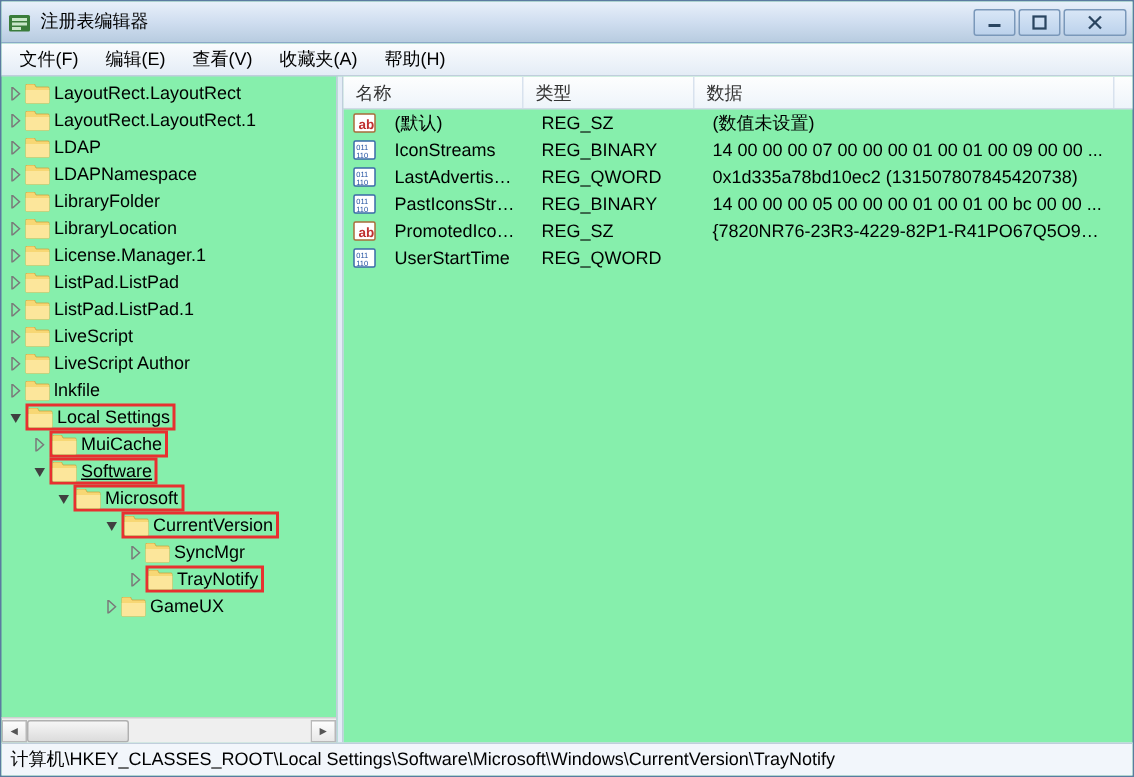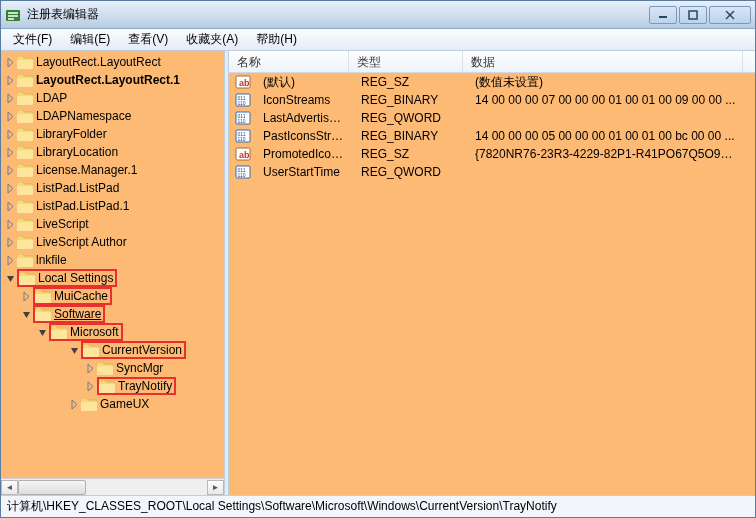--- a/index.html
+++ b/index.html
@@ -1,17 +1,17 @@
 <!DOCTYPE html>
 <html><head>
 <meta charset="utf-8">
 <style>
 * { box-sizing: border-box; margin: 0; padding: 0; }
 body { font-family: "Microsoft YaHei", SimSun, Tahoma, sans-serif; font-size: 12px; background: #fff; overflow: hidden; }
-.window { width: 756px; height: 518px; border: 1px solid #5a7ba0; display: flex; flex-direction: column; background: #fdba74; }
+.window { width: 756px; height: 518px; border: 1px solid #5a7ba0; display: flex; flex-direction: column; background: #86efac; }
 .titlebar { height: 28px; background: linear-gradient(to bottom, #e8f0fa 0%, #d0def0 50%, #b8cce0 100%); display: flex; align-items: center; padding: 0 4px; border-bottom: 1px solid #8aa8c8; }
 .titlebar-icon { width: 16px; height: 16px; margin-right: 6px; }
 .titlebar-title { flex: 1; color: #000; font-size: 12px; }
 .winbtns { display: flex; gap: 2px; }
 .winbtn { width: 28px; height: 18px; background: linear-gradient(to bottom, #d8e6f6, #bcd2ec); border: 1px solid #7a98ba; border-radius: 2px; display: flex; align-items: center; justify-content: center; font-size: 10px; color: #2a4560; cursor: pointer; }
 .winbtn.close { width: 42px; background: linear-gradient(to bottom, #d8e6f6, #bcd2ec); }
 .menubar { height: 22px; background: linear-gradient(to bottom, #fafcfe, #e4ecf6); border-bottom: 1px solid #c0cedc; display: flex; align-items: center; padding: 0 4px; gap: 2px; }
 .menuitem { padding: 2px 8px; cursor: pointer; color: #000; }
 .body { flex: 1; display: flex; min-height: 0; }
 .treepane { width: 224px; border-right: 1px solid #c0cedc; display: flex; flex-direction: column; overflow: hidden; position: relative; }
@@ -87,21 +87,21 @@
               </svg>
             </span>
             <span class="folder">
               <svg viewBox="0 0 16 13">
                 <path d="M0 2 L0 12 Q0 13 1 13 L15 13 Q16 13 16 12 L16 3 Q16 2 15 2 L7 2 L6 0 L1 0 Q0 0 0 1 Z" fill="#f7d774" stroke="#c9a23a" stroke-width="0.5"></path>
                 <path d="M0 4 L16 4 L16 12 Q16 13 15 13 L1 13 Q0 13 0 12 Z" fill="#fce69b"></path>
               </svg>
             </span>
             <span class="tree-label">LayoutRect.LayoutRect</span>
           </div>
-          <div class="tree-row" style="padding-left: 2px; font-weight: bold;">
+          <div class="tree-row" style="padding-left: 2px;">
             <span class="tw">
               <svg width="9" height="9">
                 <path d="M2 0 L7 4.5 L2 9 Z" fill="none" stroke="#7a7a7a" stroke-width="1"></path>
               </svg>
             </span>
             <span class="folder">
               <svg viewBox="0 0 16 13">
                 <path d="M0 2 L0 12 Q0 13 1 13 L15 13 Q16 13 16 12 L16 3 Q16 2 15 2 L7 2 L6 0 L1 0 Q0 0 0 1 Z" fill="#f7d774" stroke="#c9a23a" stroke-width="0.5"></path>
                 <path d="M0 4 L16 4 L16 12 Q16 13 15 13 L1 13 Q0 13 0 12 Z" fill="#fce69b"></path>
               </svg>
@@ -415,20 +415,21 @@
           <div class="list-row">
             <span class="val-icon">
               <svg width="16" height="16">
                 <rect x="1" y="2" width="14" height="12" rx="1" fill="#fff" stroke="#3a6aa8"></rect>
                 <text x="2.5" y="8" font-size="5" fill="#2050a0">011</text>
                 <text x="2.5" y="13" font-size="5" fill="#2050a0">110</text>
               </svg>
             </span>
             <span class="lc" style="width: 98px;">LastAdvertise...</span>
             <span class="lc" style="width: 114px;">REG_QWORD</span>
+            <span class="lc" style="width: 280px;">0x1d335a78bd10ec2 (131507807845420738)</span>
           </div>
           <div class="list-row">
             <span class="val-icon">
               <svg width="16" height="16">
                 <rect x="1" y="2" width="14" height="12" rx="1" fill="#fff" stroke="#3a6aa8"></rect>
                 <text x="2.5" y="8" font-size="5" fill="#2050a0">011</text>
                 <text x="2.5" y="13" font-size="5" fill="#2050a0">110</text>
               </svg>
             </span>
             <span class="lc" style="width: 98px;">PastIconsStream</span>

